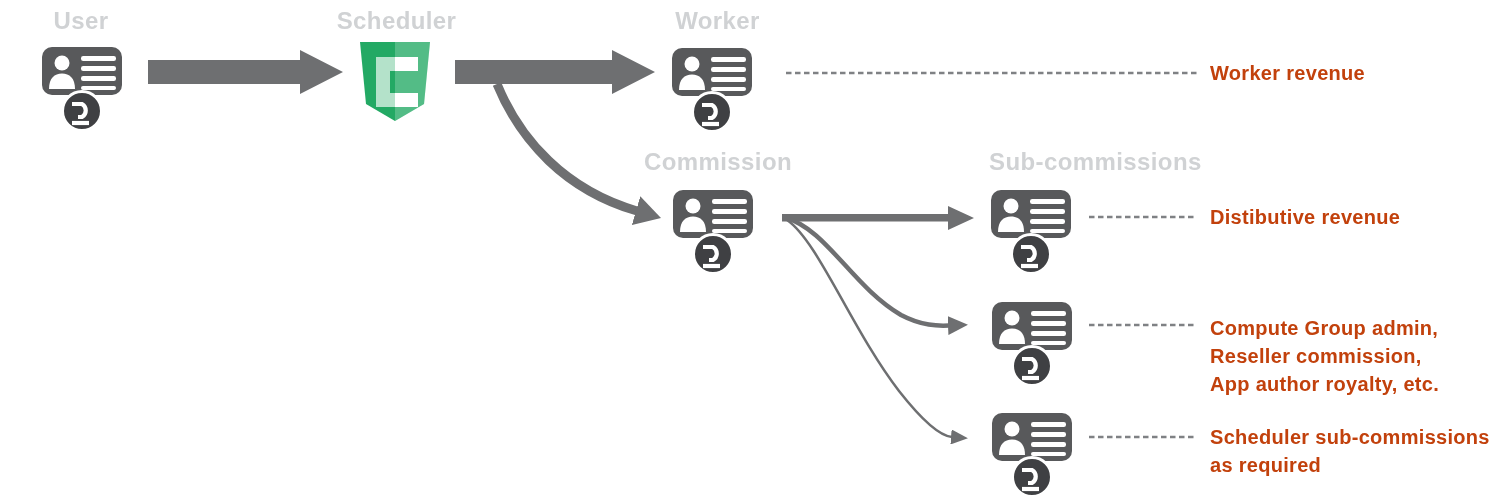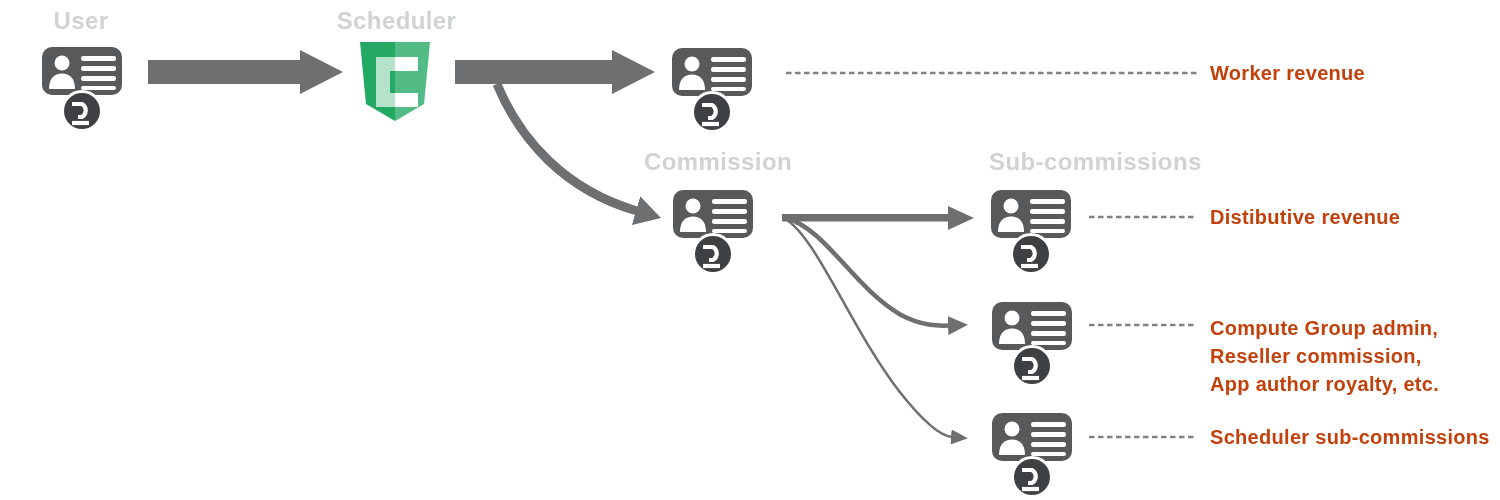--- a/index.html
+++ b/index.html
@@ -73,20 +73,21 @@
     <path d="M787,220 C818,241 852,330 899,391 C921,419 940,436 952,437" fill="none" stroke="#6e6f71" stroke-width="2.5" marker-end="url(#mSmall)"></path>
 
     <line x1="786" y1="73" x2="1197" y2="73" stroke="#7f8184" stroke-width="2.5" stroke-dasharray="5.5 3.5"></line>
     <line x1="1089" y1="217" x2="1197" y2="217" stroke="#7f8184" stroke-width="2.5" stroke-dasharray="5.5 3.5"></line>
     <line x1="1089" y1="325" x2="1197" y2="325" stroke="#7f8184" stroke-width="2.5" stroke-dasharray="5.5 3.5"></line>
     <line x1="1089" y1="437" x2="1197" y2="437" stroke="#7f8184" stroke-width="2.5" stroke-dasharray="5.5 3.5"></line>
   </svg>
 
   <div class="lbl center lbl-user">User</div>
   <div class="lbl center lbl-scheduler">Scheduler</div>
+  <div class="lbl center lbl-worker">Worker</div>
   <div class="lbl center lbl-commission">Commission</div>
   <div class="lbl center lbl-subcommissions">Sub-commissions</div>
 
   <div class="card-node n-user">
     <div class="card">
       <svg class="person" width="30" height="38" viewBox="0 0 30 38">
         <circle cx="15" cy="10" r="7.5" fill="#fff"></circle>
         <path d="M2,36 C2,25 7.5,20.5 15,20.5 C22.5,20.5 28,25 28,36 Z" fill="#fff"></path>
       </svg>
       <div class="ln ln1"></div>
@@ -213,15 +214,16 @@
 
   <div class="note out-worker">Worker revenue</div>
   <div class="note out-commission">
     <div>Compute Group admin,</div>
     <div>Reseller commission,</div>
     <div>App author royalty, etc.</div>
   </div>
   <div class="note out-distributive">Distibutive revenue</div>
   <div class="note out-additional">
     <div>Scheduler sub-commissions</div>
+    <div>as required</div>
   </div>
 
 </div>
 
 </body></html>

